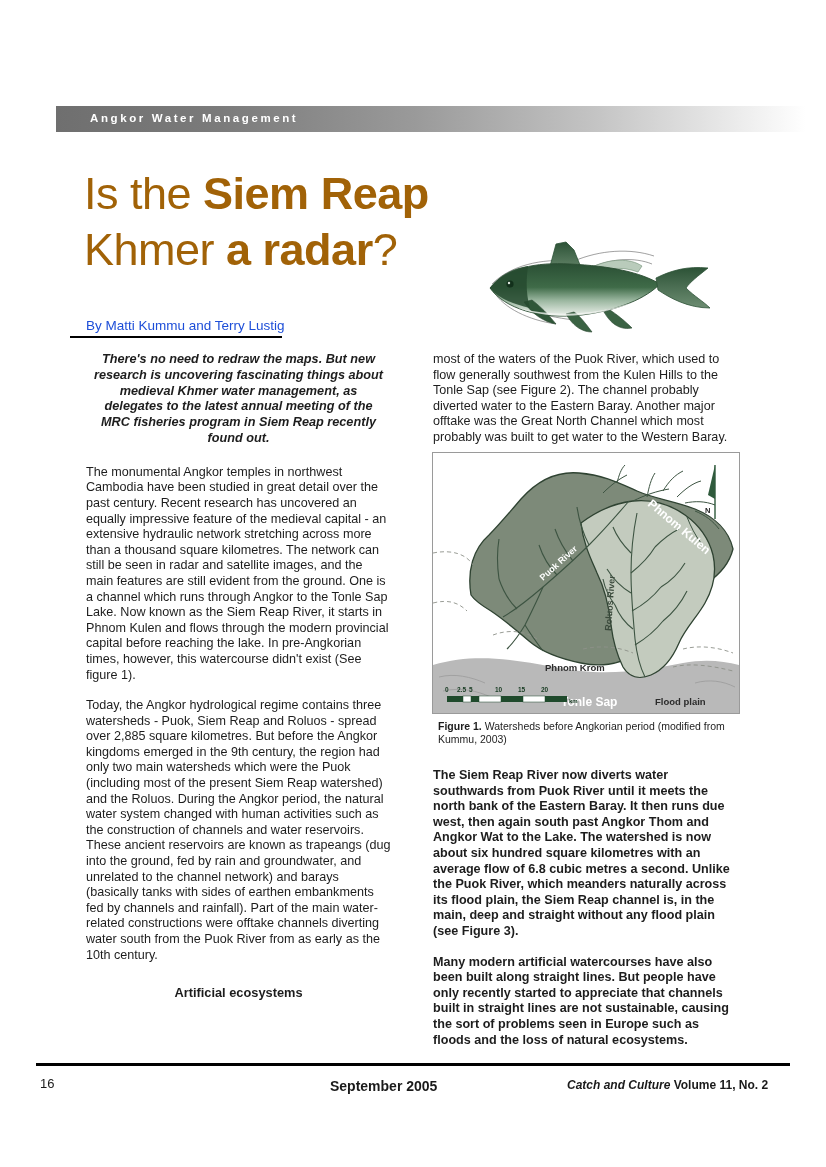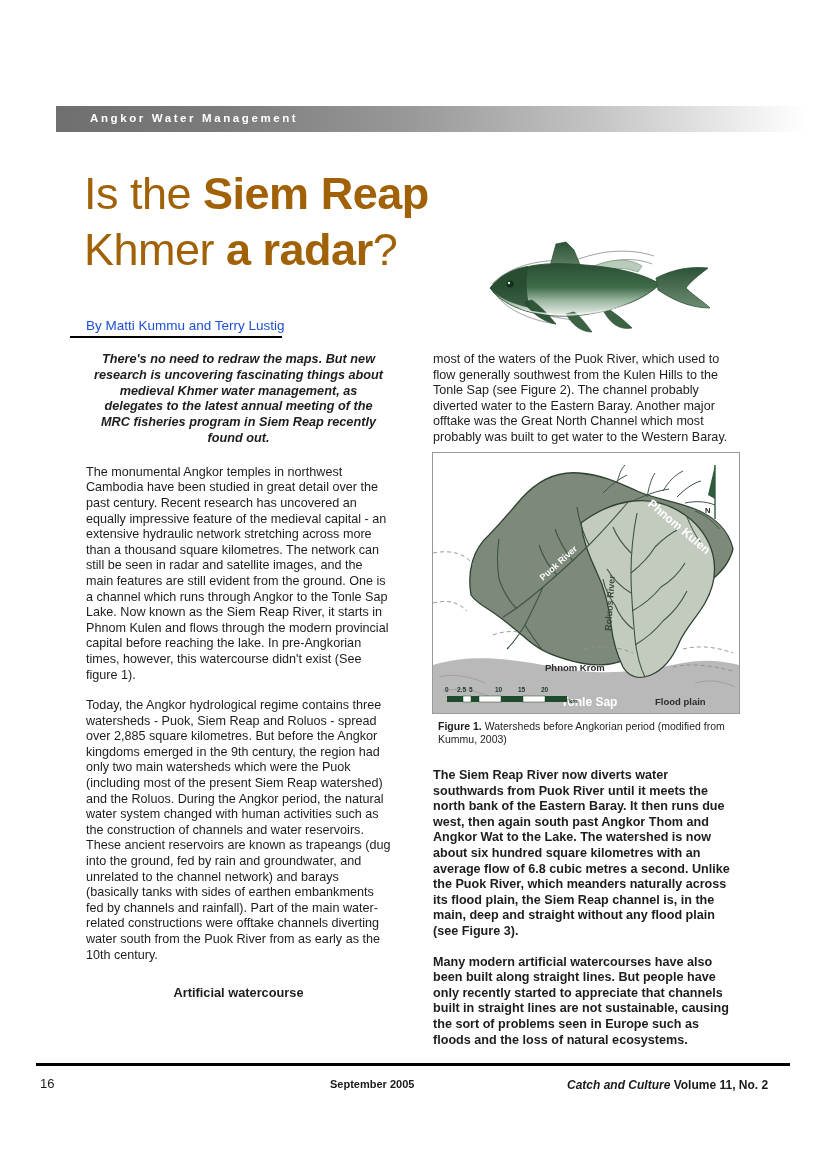--- a/index.html
+++ b/index.html
@@ -151,21 +151,21 @@
     position: absolute;
     left: 40px;
     top: 1076px;
     font-size: 13px;
     color: #1a1a1a;
   }
   .footer-date {
     position: absolute;
     left: 330px;
     top: 1078px;
-    font-size: 11px;
+    font-size: 14px;
     font-weight: bold;
     color: #1a1a1a;
     white-space: nowrap;
   }
   .footer-journal {
     position: absolute;
     left: 567px;
     top: 1078px;
     font-size: 12px;
     font-weight: bold;
@@ -235,21 +235,21 @@
       <circle cx="39" cy="55" r="1.2" fill="#dfe8de"></circle>
 
       <path d="M48 80 C 80 92, 126 90, 164 74 C 130 86, 86 90, 48 80 Z" fill="#f2f5f1" opacity="0.8"></path>
     </svg>
   </div>
 
   <div class="col col-left">
     <p class="standfirst">There's no need to redraw the maps. But new research is uncovering fascinating things about medieval Khmer water management, as delegates to the latest annual meeting of the MRC fisheries program in Siem Reap recently found out.</p>
     <p class="para">The monumental Angkor temples in northwest Cambodia have been studied in great detail over the past century. Recent research has uncovered an equally impressive feature of the medieval capital - an extensive hydraulic network stretching across more than a thousand square kilometres. The network can still be seen in radar and satellite images, and the main features are still evident from the ground. One is a channel which runs through Angkor to the Tonle Sap Lake. Now known as the Siem Reap River, it starts in Phnom Kulen and flows through the modern provincial capital before reaching the lake. In pre-Angkorian times, however, this watercourse didn't exist (See figure 1).</p>
     <p class="para">Today, the Angkor hydrological regime contains three watersheds - Puok, Siem Reap and Roluos - spread over 2,885 square kilometres. But before the Angkor kingdoms emerged in the 9th century, the region had only two main watersheds which were the Puok (including most of the present Siem Reap watershed) and the Roluos. During the Angkor period, the natural water system changed with human activities such as the construction of channels and water reservoirs. These ancient reservoirs are known as trapeangs (dug into the ground, fed by rain and groundwater, and unrelated to the channel network) and barays (basically tanks with sides of earthen embankments fed by channels and rainfall). Part of the main water-related constructions were offtake channels diverting water south from the Puok River from as early as the 10th century.</p>
-    <p class="subhead">Artificial watercourse</p>
+    <p class="subhead">Artificial ecosystems</p>
   </div>
 
   <div class="col col-right">
     <p class="para">most of the waters of the Puok River, which used to flow generally southwest from the Kulen Hills to the Tonle Sap (see Figure 2). The channel probably diverted water to the Eastern Baray. Another major offtake was the Great North Channel which most probably was built to get water to the Western Baray.</p>
   </div>
 
   <div class="figure">
     <svg width="306" height="260" viewBox="0 0 306 260">
 
       <rect x="0" y="0" width="306" height="260" fill="#ffffff"></rect>

